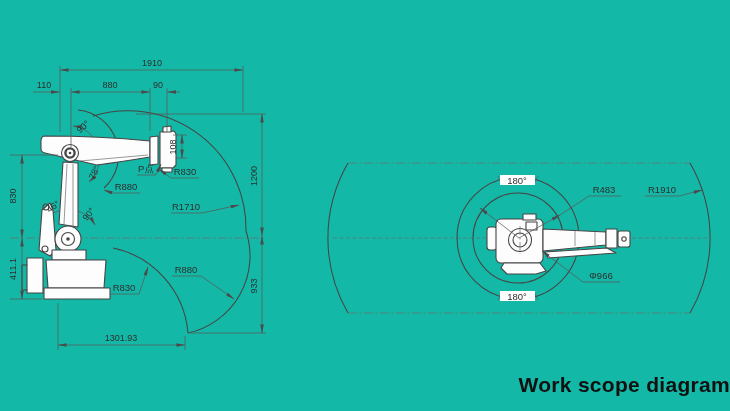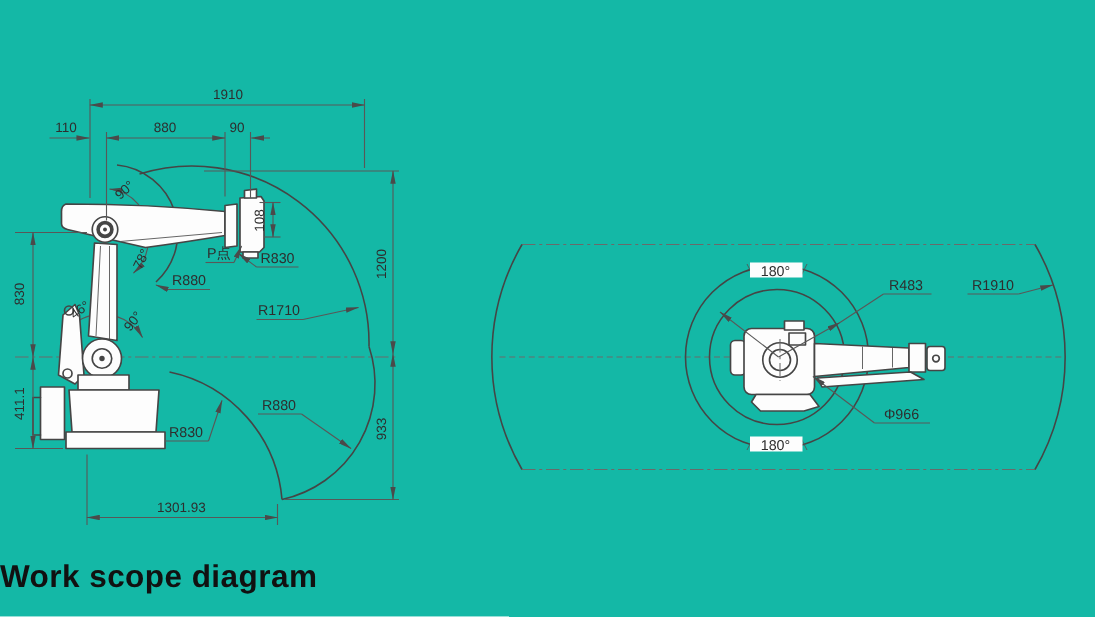--- a/index.html
+++ b/index.html
@@ -9,21 +9,21 @@
   svg text{font-family:"Liberation Sans",sans-serif;fill:#2e2e2e;}
   .dim{font-size:9px;}
   .lbl{font-size:9.5px;}
   .ol{stroke:#454545;stroke-width:1.1;fill:none;stroke-linejoin:round;stroke-linecap:round;}
   .olf{stroke:#454545;stroke-width:1.1;fill:#fdfdfd;stroke-linejoin:round;}
   .arc{stroke:#454545;stroke-width:1.05;fill:none;}
   .dl{stroke:#585858;stroke-width:0.75;fill:none;}
   .cl{stroke:#6a6a6a;stroke-width:0.7;fill:none;stroke-dasharray:9 2.5 2 2.5;}
   .dsh{stroke:#6a6a6a;stroke-width:0.7;fill:none;stroke-dasharray:4 2.5;}
   .thin{stroke:#555;stroke-width:0.6;fill:none;}
-  #title{position:absolute;left:0;top:373px;width:100%;text-align:left;
+  #title{position:absolute;left:0;top:373px;width:100%;text-align:right;
          font-size:21px;font-weight:bold;color:#111;letter-spacing:0.3px;}
 </style>
 </head>
 <body>
 
 <div id="stage">
 <svg width="730" height="411" viewBox="0 0 730 411">
   <defs>
     <marker id="ar" viewBox="0 0 10 4" refX="9.5" refY="2" markerWidth="9" markerHeight="3.6" orient="auto-start-reverse" markerUnits="userSpaceOnUse">
       <path d="M0 0 L10 2 L0 4 Z" fill="#4a4a4a"></path>

